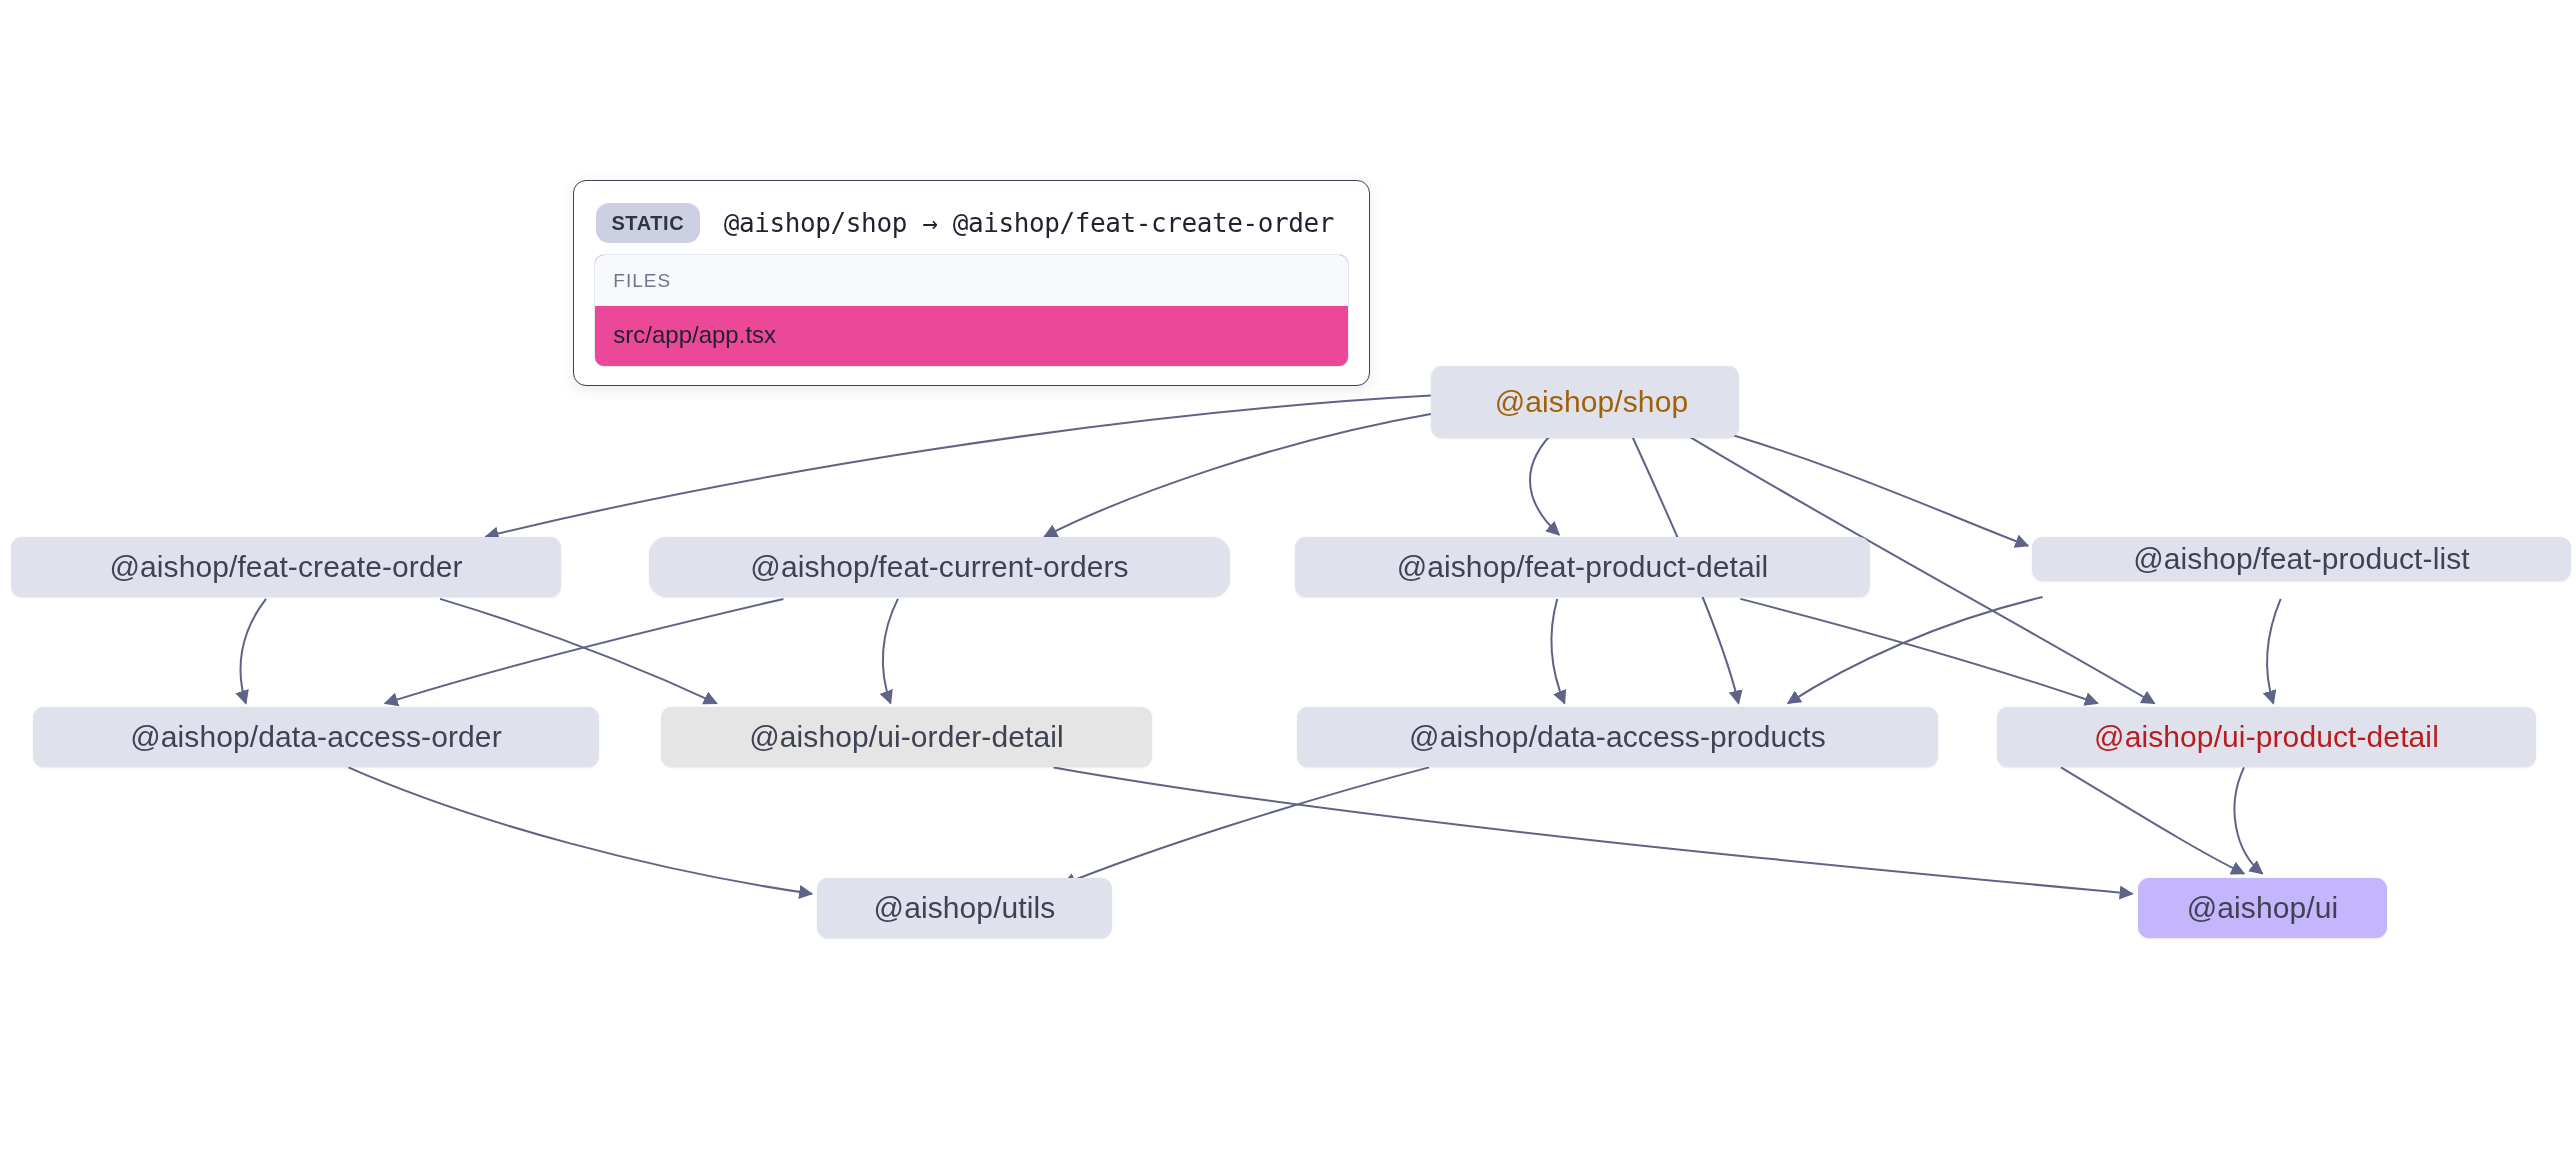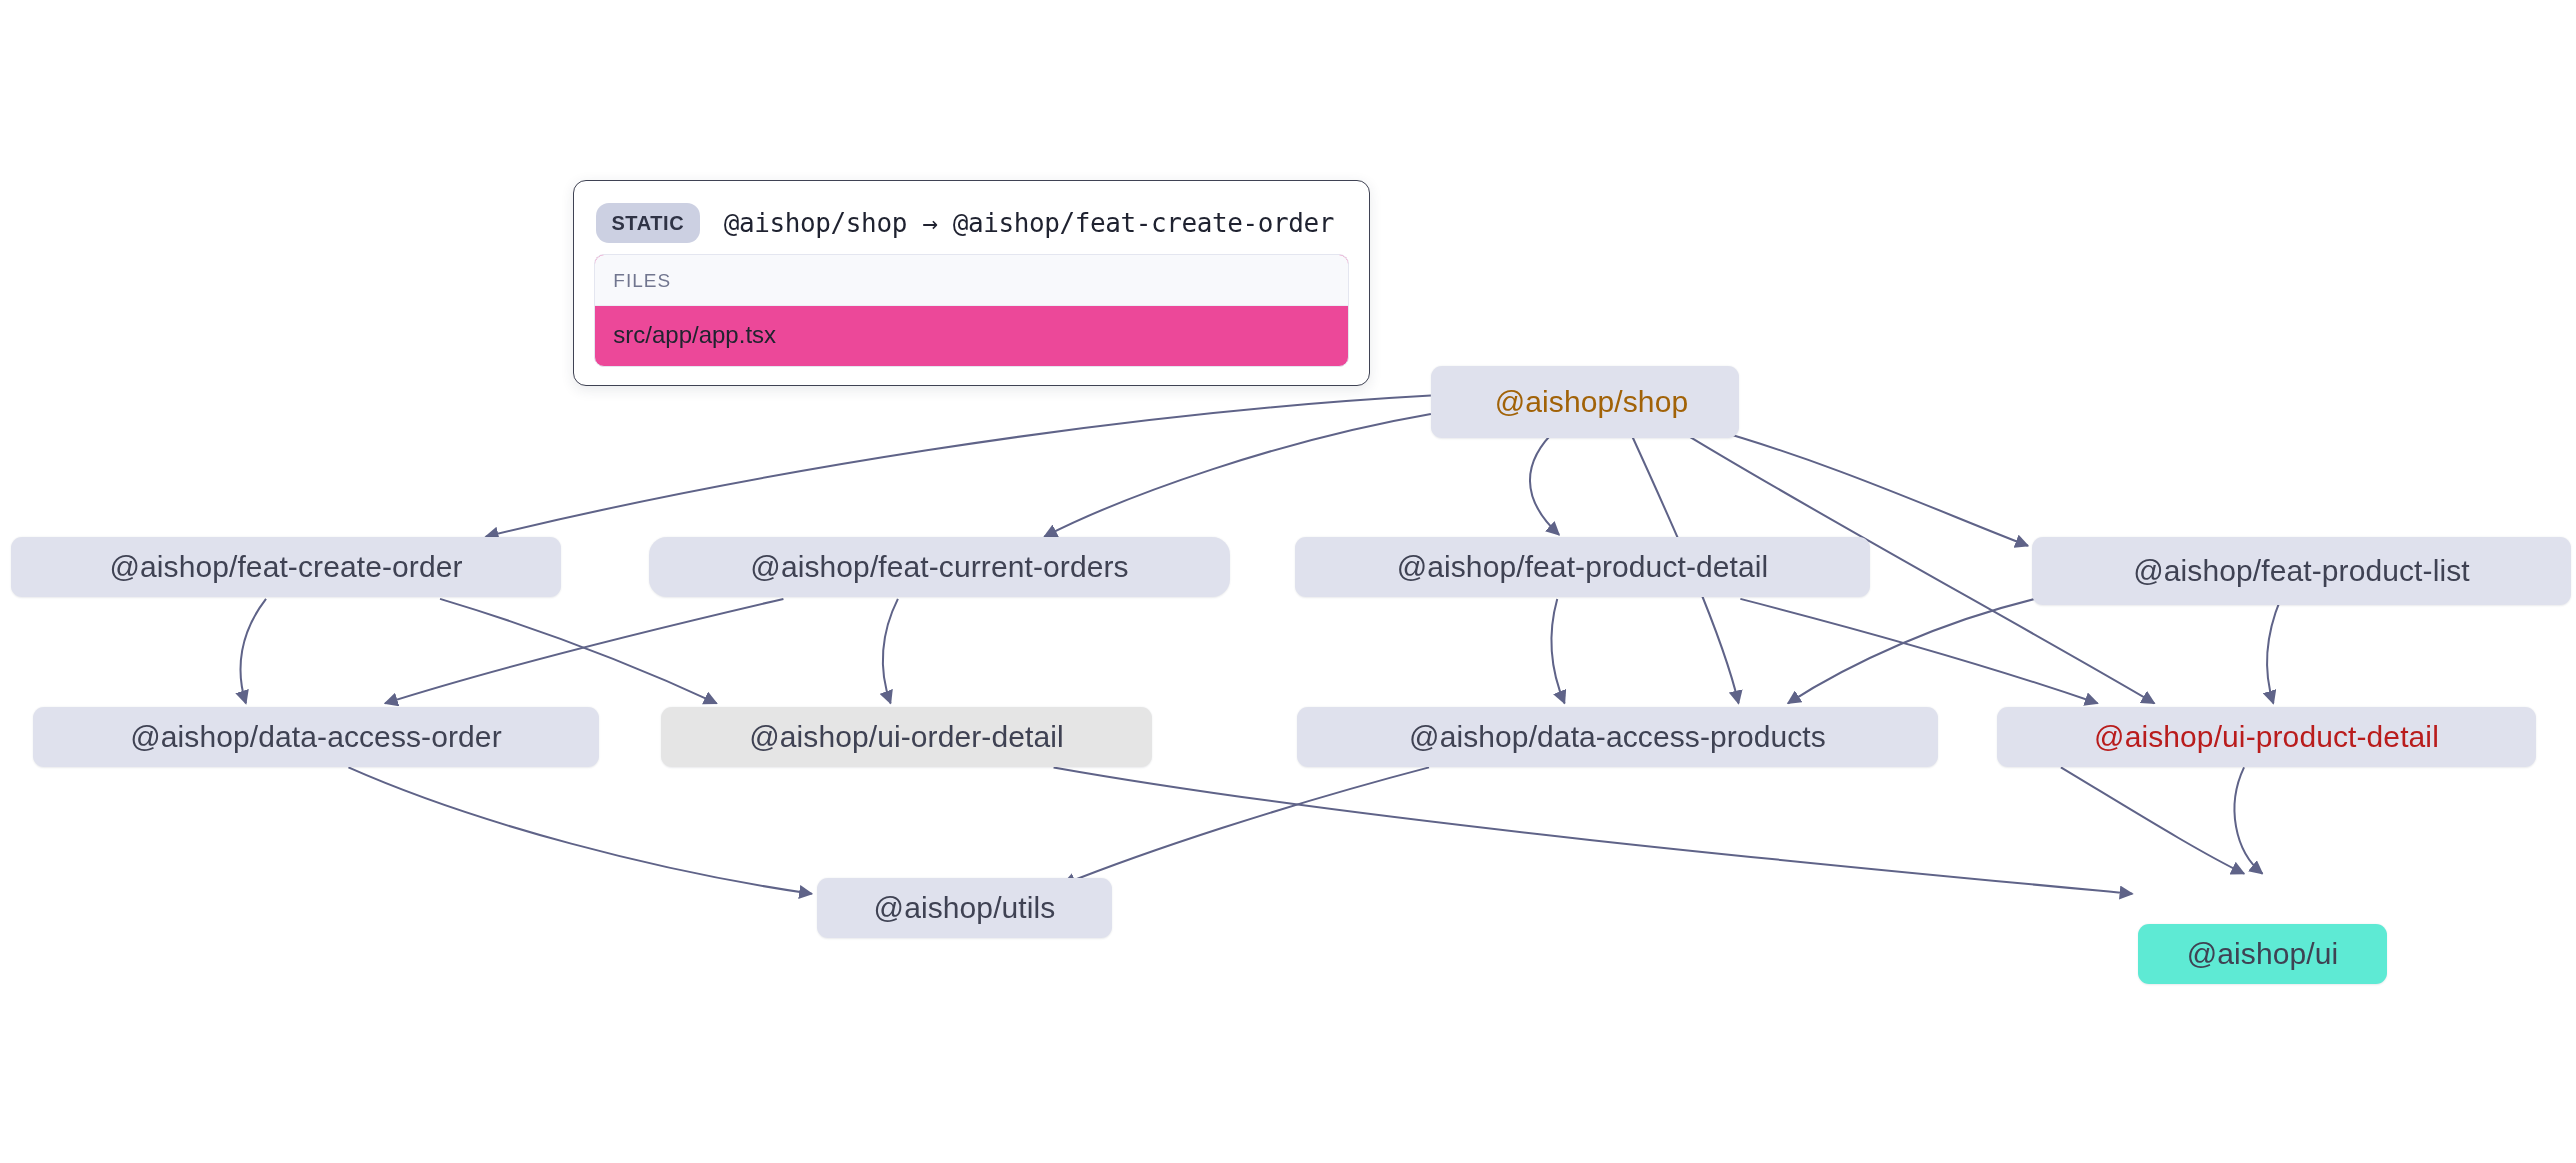--- a/index.html
+++ b/index.html
@@ -106,27 +106,27 @@
         <path d="M 2250 838 C 2320 880 2400 930 2450 954" class="edge-path" stroke="#5f6388" marker-end="url(#arrow)"></path>
         <path d="M 2450 838 C 2430 880 2440 930 2470 954" class="edge-path" stroke="#5f6388" marker-end="url(#arrow)"></path>
       </g>
   </svg>
 
   <div id="node-layer">
       <div class="node" style="left: 1431px; top: 366px; width: 308px; height: 72px; background: rgb(223, 225, 237); color: #a16207; padding-left: 13px;">@aishop/shop</div>
       <div class="node" style="left: 11px; top: 537px; width: 550px; height: 60px; background: rgb(223, 225, 237); color: rgb(63, 66, 83);">@aishop/feat-create-order</div>
       <div class="node" style="left: 649px; top: 537px; width: 581px; height: 60px; background: rgb(223, 225, 237); color: rgb(63, 66, 83); border-radius: 18px;">@aishop/feat-current-orders</div>
       <div class="node" style="left: 1295px; top: 537px; width: 575px; height: 60px; background: rgb(223, 225, 237); color: rgb(63, 66, 83);">@aishop/feat-product-detail</div>
-      <div class="node" style="left: 2032px; top: 537px; width: 539px; height: 68px; background: rgb(223, 225, 237); color: rgb(63, 66, 83);">@aishop/feat-product-list</div>
+      <div class="node" style="left: 2032px; top: 537px; width: 539px; height: 44px; background: rgb(223, 225, 237); color: rgb(63, 66, 83);">@aishop/feat-product-list</div>
       <div class="node" style="left: 33px; top: 707px; width: 566px; height: 60px; background: rgb(223, 225, 237); color: rgb(63, 66, 83);">@aishop/data-access-order</div>
       <div class="node" style="left: 661px; top: 707px; width: 491px; height: 60px; background: #e5e5e5; color: rgb(63, 66, 83);">@aishop/ui-order-detail</div>
       <div class="node" style="left: 1297px; top: 707px; width: 641px; height: 60px; background: rgb(223, 225, 237); color: rgb(63, 66, 83);">@aishop/data-access-products</div>
       <div class="node" style="left: 1997px; top: 707px; width: 539px; height: 60px; background: rgb(223, 225, 237); color: #b91c1c;">@aishop/ui-product-detail</div>
       <div class="node" style="left: 817px; top: 878px; width: 295px; height: 60px; background: rgb(223, 225, 237); color: rgb(63, 66, 83);">@aishop/utils</div>
-      <div class="node" style="left: 2138px; top: 924px; width: 249px; height: 60px; background: #5eead4; color: rgb(63, 66, 83);">@aishop/ui</div>
+      <div class="node" style="left: 2138px; top: 878px; width: 249px; height: 60px; background: #c4b5fd; color: rgb(63, 66, 83);">@aishop/ui</div>
     </div>
 
   <div id="tooltip-card">
     <div class="tt-head">
       <span class="tt-badge">STATIC</span>
       <span class="tt-title">@aishop/shop → @aishop/feat-create-order</span>
     </div>
     <div class="tt-panel">
       <div class="tt-panel-head">FILES</div>
       <div class="tt-file">src/app/app.tsx</div>

